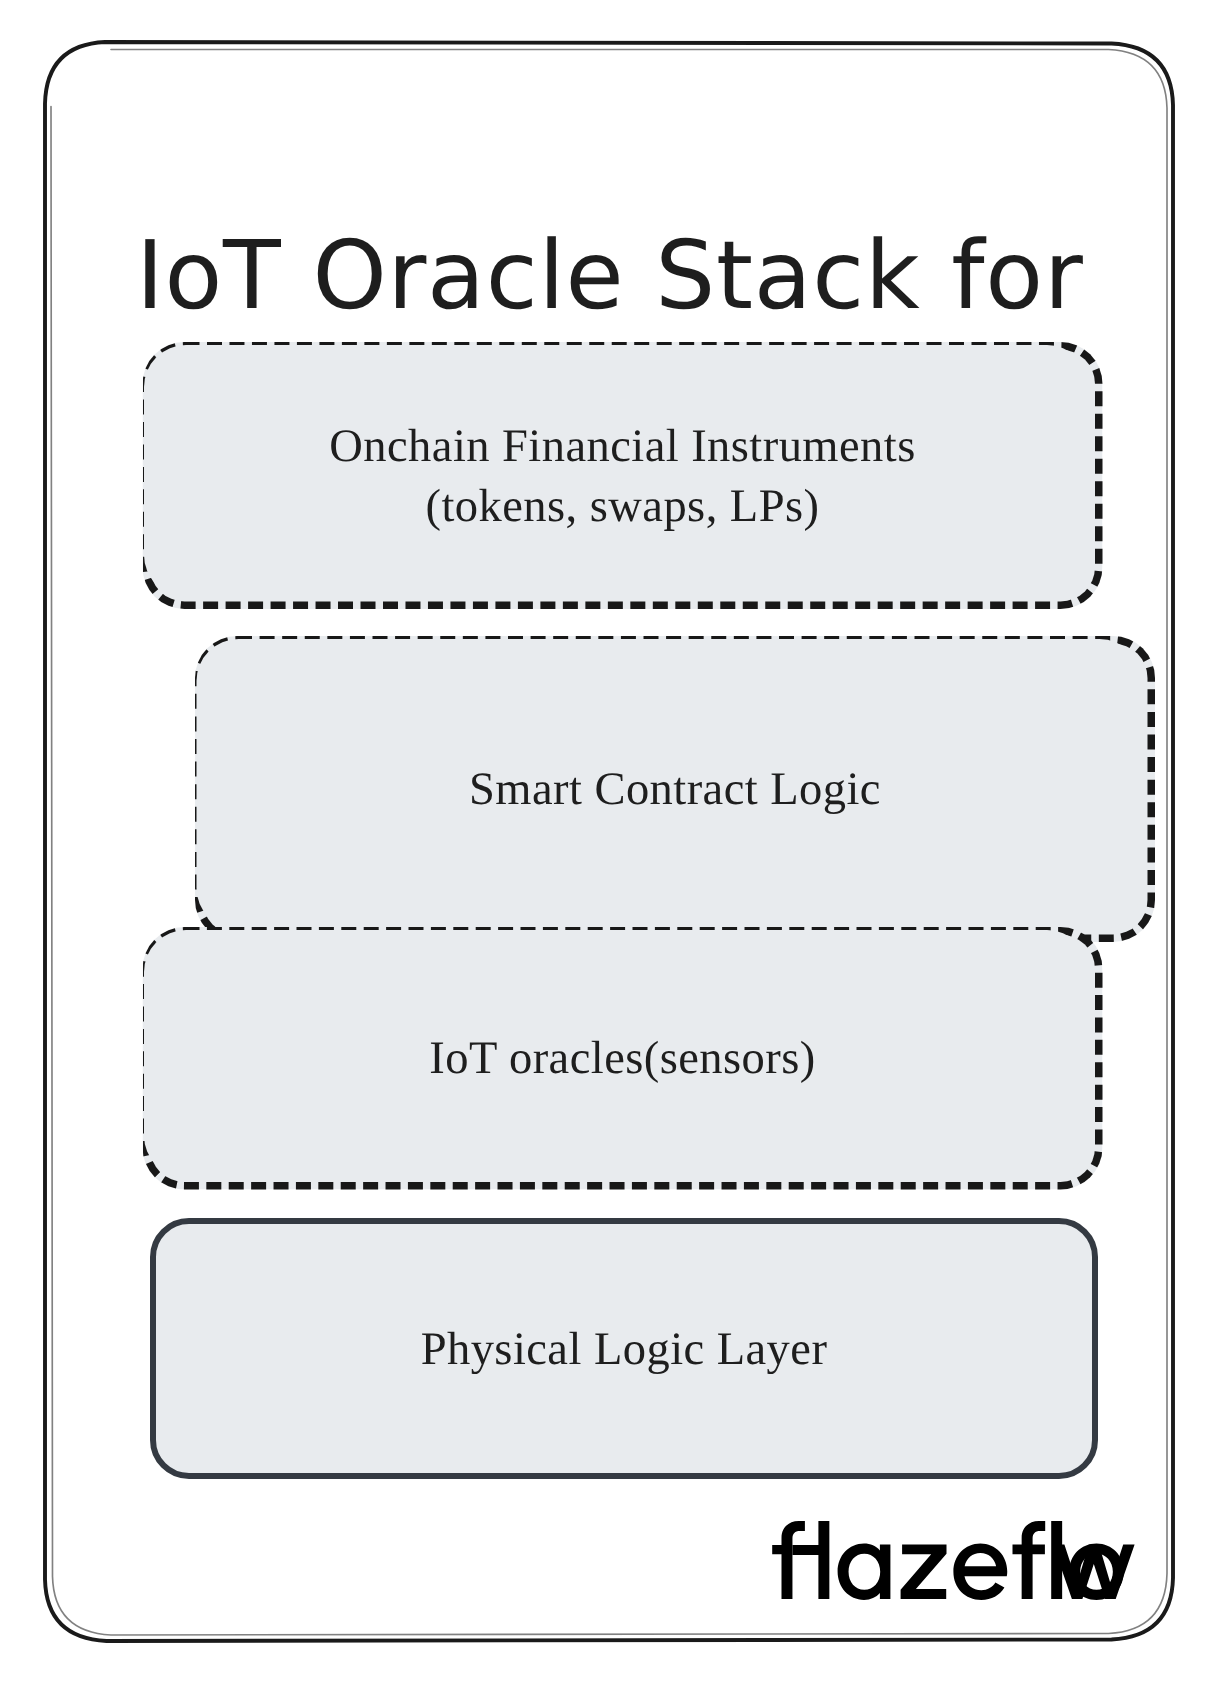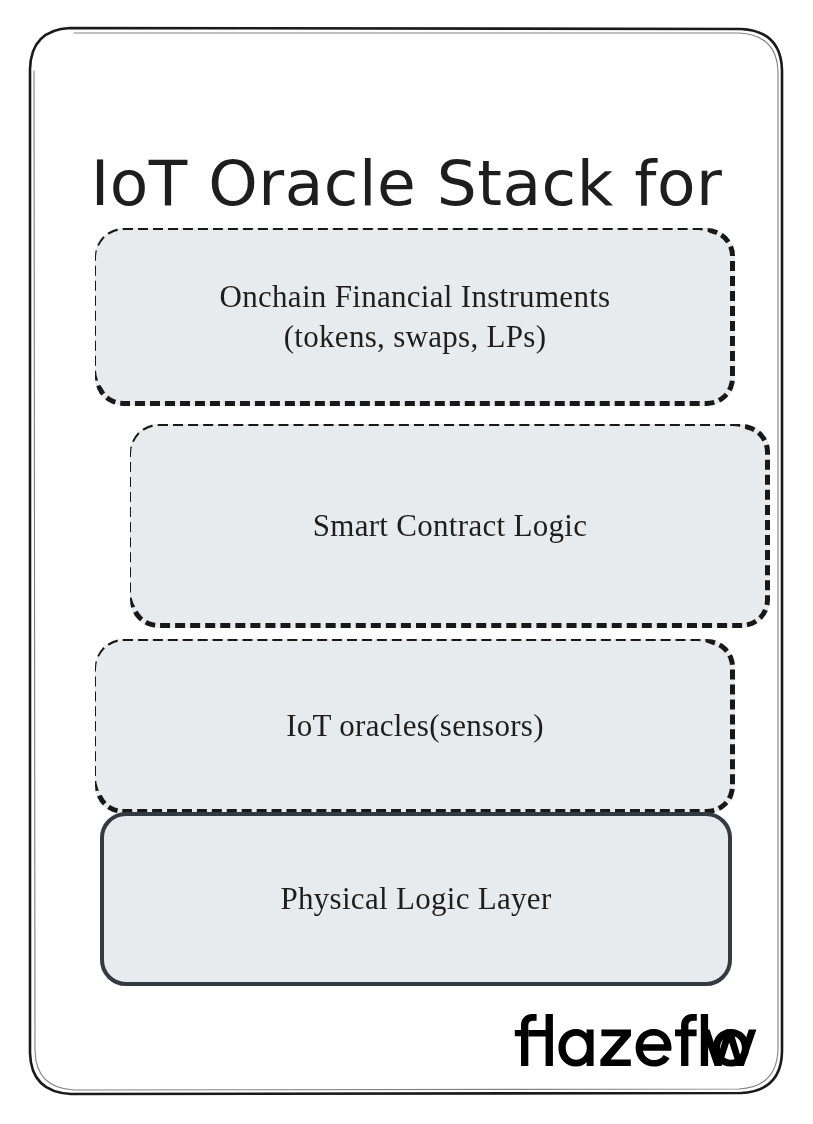--- a/index.html
+++ b/index.html
@@ -103,21 +103,21 @@
     z-index: 1;
     width: 100%;
     padding: 0 18px;
     box-sizing: border-box;
     white-space: pre-line;
   }
 
   
   #layer-1 { left: 95px; top: 228px; width: 640px; height: 178px; }
   #layer-2 { left: 110px; top: 424px; width: 640px; height: 204px; margin-left: 20px; }
-  #layer-3 { left: 95px; top: 639px; width: 640px; height: 175px; }
+  #layer-3 { left: 95px; top: 618px; width: 640px; height: 175px; }
   #layer-4 { left: 100px; top: 812px; width: 632px; height: 174px; }
 
   
   .brand {
     position: absolute;
     left: 512px;
     top: 1012px;
     width: 248px;
     height: 62px;
   }

